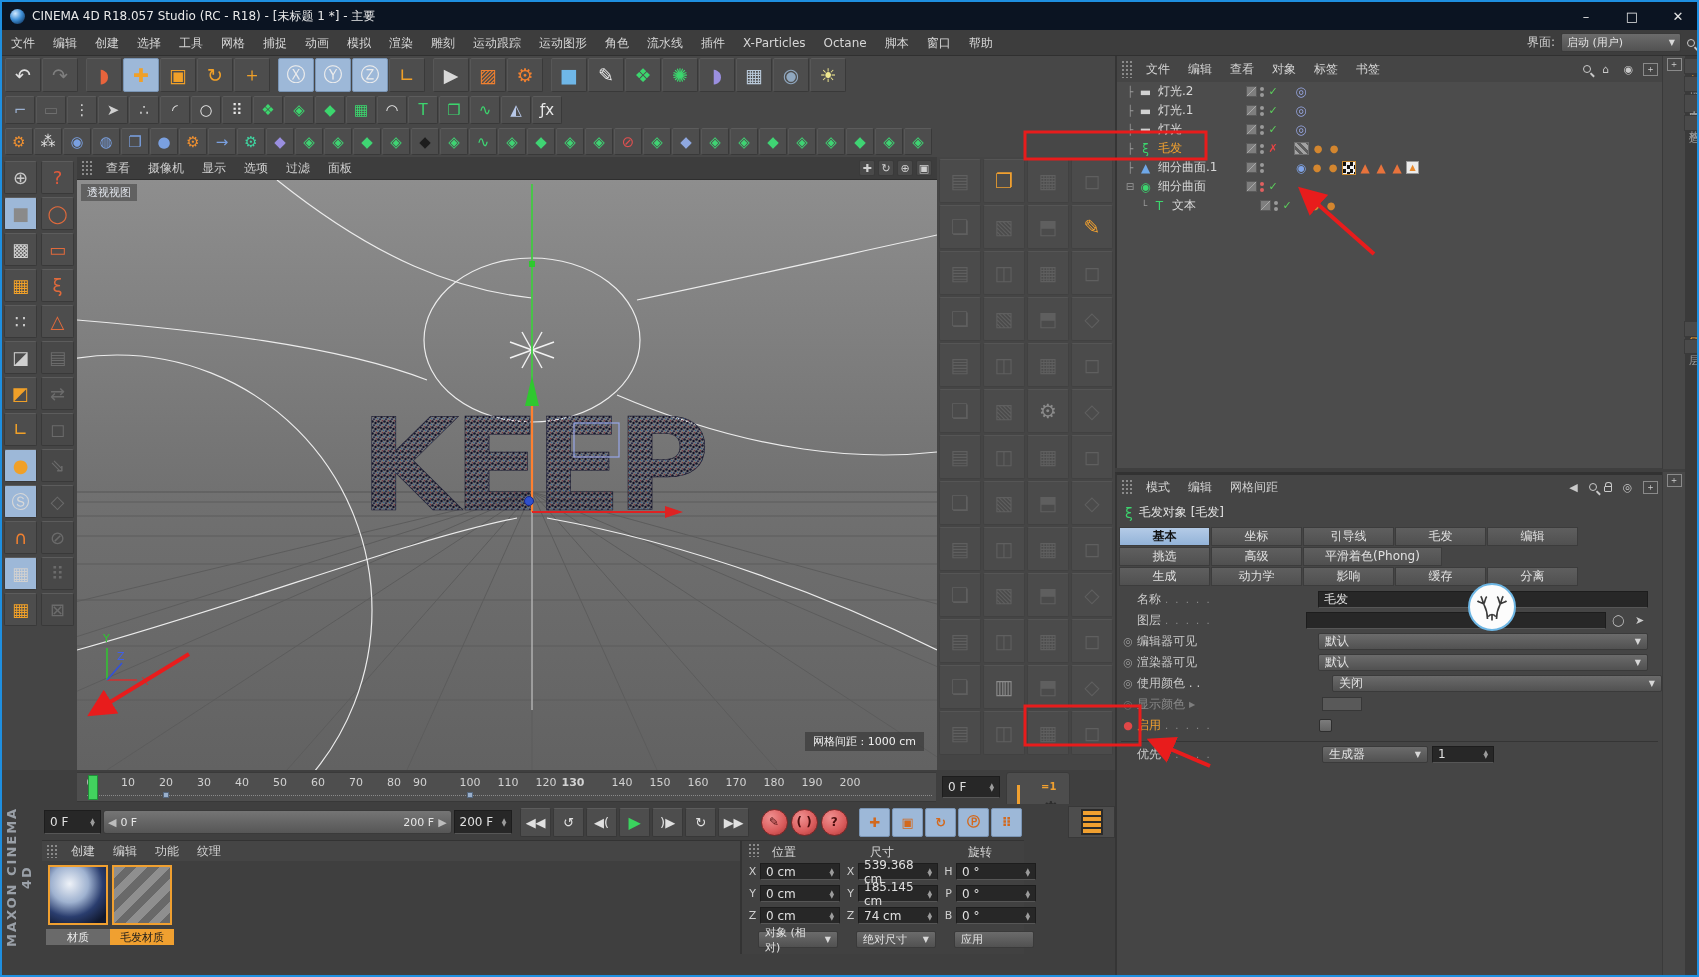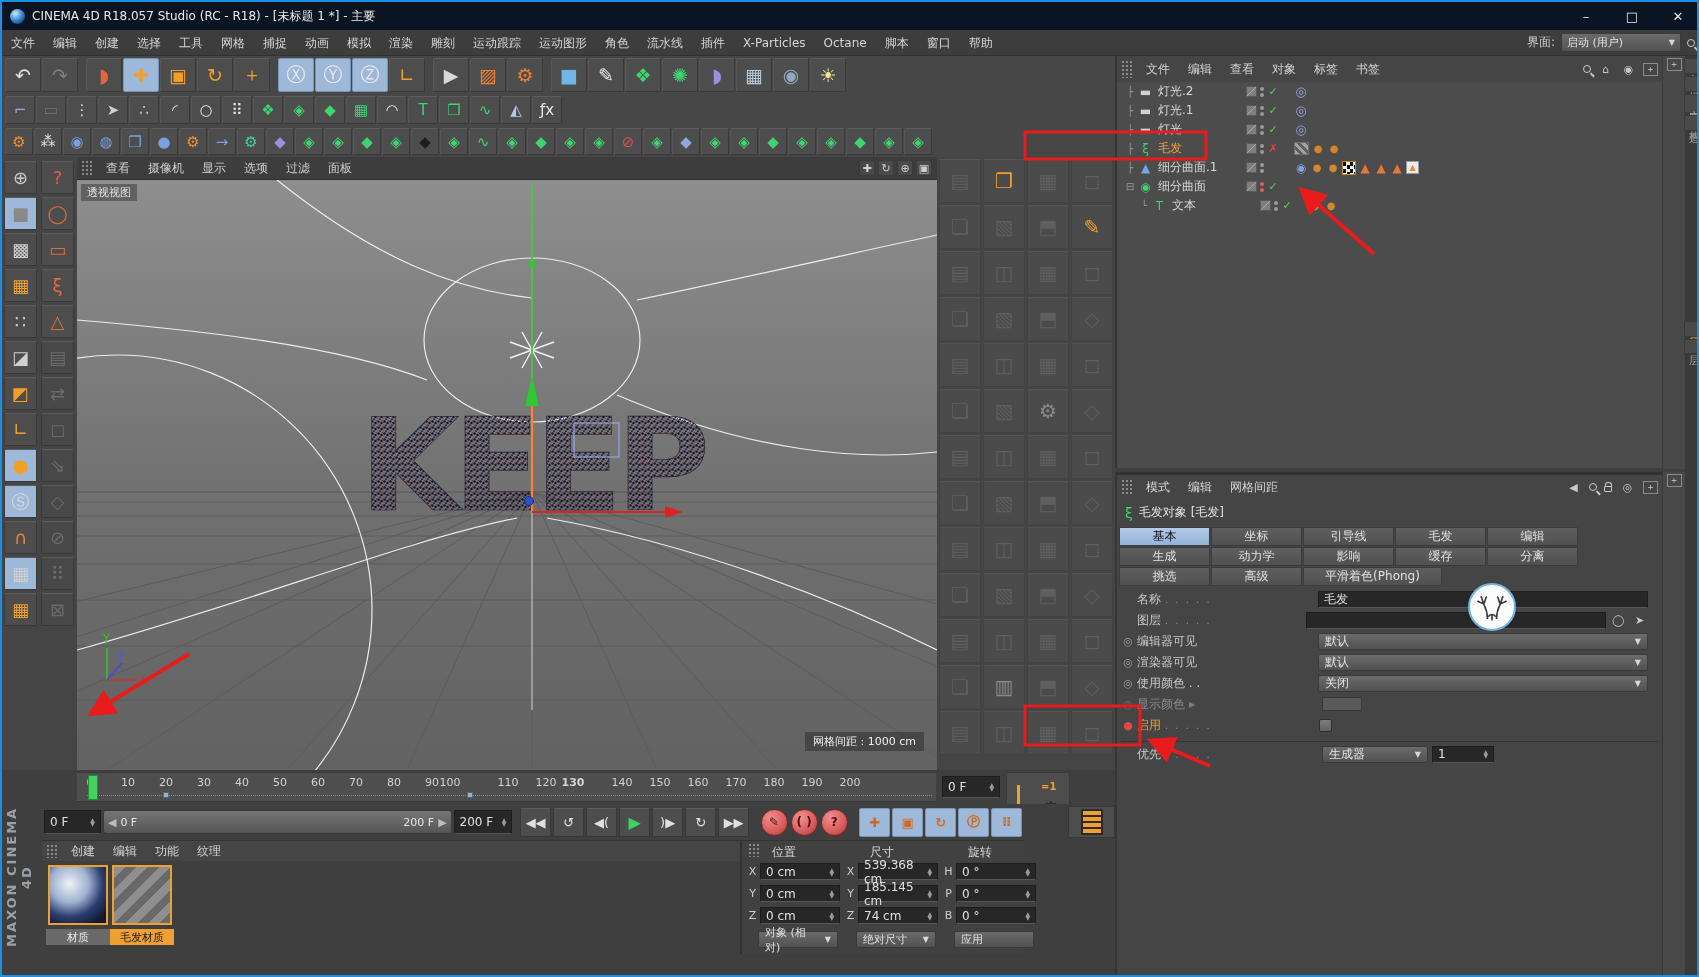--- a/index.html
+++ b/index.html
@@ -96,21 +96,21 @@
   .tg-checker{background:conic-gradient(#f2f2f2 0 25%,#111 0 50%,#f2f2f2 0 75%,#111 0);
               background-size:7px 7px;border:1px solid #c98a30;width:14px;height:14px;}
   .tg-cloth{background:#ececec;border:1px solid #9a9a9a;color:#e8892c;font-size:8px;width:13px;height:13px;}
   #attrmgr{left:1113px;top:470px;width:547px;height:505px;background:#454545;border-left:2px solid #353535;
            border-top:3px solid #323232;}
   #attr-title{display:flex;align-items:center;gap:6px;font-size:12px;color:#e2e2e2;padding:5px 8px;}
   #tabs{padding:1px 2px;}
   .tabrow{display:flex;gap:1px;margin-bottom:1px;}
   .tab{width:91px;height:19px;display:flex;align-items:center;justify-content:center;font-size:12px;
        color:#e0e0e0;background:linear-gradient(#5f5f5f,#505050);border:1px solid #3c3c3c;}
-  .tab.active{background:linear-gradient(#b4cbe7,#93b3d8);color:#101010;}
+  .tab.active{background:linear-gradient(#b4cbe7,#93b3d8);color:#101010;font-weight:bold;}
   .tab.wide{width:139px;}
   #secbar{background:#393939;color:#e6e6e6;font-size:12px;padding:2px 8px;margin-top:4px;
           border-top:1px solid #2d2d2d;border-bottom:1px solid #2d2d2d;}
   .arow{display:flex;align-items:center;height:20px;margin-top:1px;font-size:12px;color:#c9c9c9;}
   .arow .adot{width:14px;margin-left:4px;text-align:center;color:#9e9e9e;font-size:11px;}
   .arow .adot.red{color:#e04848;}
   .arow .albl{margin-left:2px;white-space:nowrap;}
   .arow.orange .albl{color:#f0a030;}
   .arow .leader{color:#8d8d8d;font-size:10px;margin:0 4px;letter-spacing:2px;}
   .arow.dim{opacity:.5;}
@@ -865,30 +865,30 @@
     </div>
     <div id="tabs">
         <div class="tabrow">
           <div class="tab active">基本</div>
           <div class="tab">坐标</div>
           <div class="tab">引导线</div>
           <div class="tab">毛发</div>
           <div class="tab">编辑</div>
         </div>
         <div class="tabrow">
+          <div class="tab">挑选</div>
+          <div class="tab">高级</div>
+          <div class="tab wide">平滑着色(Phong)</div>
+        </div>
+        <div class="tabrow">
           <div class="tab">生成</div>
           <div class="tab">动力学</div>
           <div class="tab">影响</div>
           <div class="tab">缓存</div>
           <div class="tab">分离</div>
-        </div>
-        <div class="tabrow">
-          <div class="tab">挑选</div>
-          <div class="tab">高级</div>
-          <div class="tab wide">平滑着色(Phong)</div>
         </div>
       </div>
     <div id="attrrows">
         <div class="arow">
           <span class="adot"></span>
           <span class="albl">名称</span>
           <span class="leader">. . . . .</span>
           <span style="margin-left: auto; margin-right: 14px; display: flex; align-items: center; gap: 4px;">
             <span class="fld" style="width: 330px;">毛发</span>
           </span>
@@ -919,21 +919,21 @@
           <span style="margin-left: auto; margin-right: 14px; display: flex; align-items: center; gap: 4px;">
             <span class="ddw" style="width: 330px;">
               <span>默认</span>
               <span class="car">▼</span>
             </span>
           </span>
         </div>
         <div class="arow">
           <span class="adot">◎</span>
           <span class="albl">使用颜色 . .</span>
-          <span style="margin-left: auto; margin-right: 14px; display: flex; align-items: center; gap: 4px;">
+          <span style="margin-left: auto; display: flex; align-items: center; gap: 4px;">
             <span class="ddw" style="width: 330px;">
               <span>关闭</span>
               <span class="car">▼</span>
             </span>
           </span>
         </div>
         <div class="arow dim">
           <span class="adot">◎</span>
           <span class="albl">显示颜色</span>
           <span style="font-size: 8px; margin-left: 4px; color: rgb(181, 181, 181);">▶</span>
@@ -986,22 +986,22 @@
   <div id="ruler" class="abs">
       <span class="rnum" style="left: 13px;">0</span>
       <span class="rnum" style="left: 51px;">10</span>
       <span class="rnum" style="left: 89px;">20</span>
       <span class="rnum" style="left: 127px;">30</span>
       <span class="rnum" style="left: 165px;">40</span>
       <span class="rnum" style="left: 203px;">50</span>
       <span class="rnum" style="left: 241px;">60</span>
       <span class="rnum" style="left: 279px;">70</span>
       <span class="rnum" style="left: 317px;">80</span>
-      <span class="rnum" style="left: 355px;">90</span>
-      <span class="rnum" style="left: 373px; text-align: right;">100</span>
+      <span class="rnum" style="left: 343px;">90</span>
+      <span class="rnum" style="left: 393px; text-align: right;">100</span>
       <span class="rnum" style="left: 431px;">110</span>
       <span class="rnum" style="left: 469px;">120</span>
       <span class="rnum" style="left: 496px; font-weight: bold;">130</span>
       <span class="rnum" style="left: 545px;">140</span>
       <span class="rnum" style="left: 583px;">150</span>
       <span class="rnum" style="left: 621px;">160</span>
       <span class="rnum" style="left: 659px;">170</span>
       <span class="rnum" style="left: 697px;">180</span>
       <span class="rnum" style="left: 735px;">190</span>
       <span class="rnum" style="left: 773px;">200</span>

